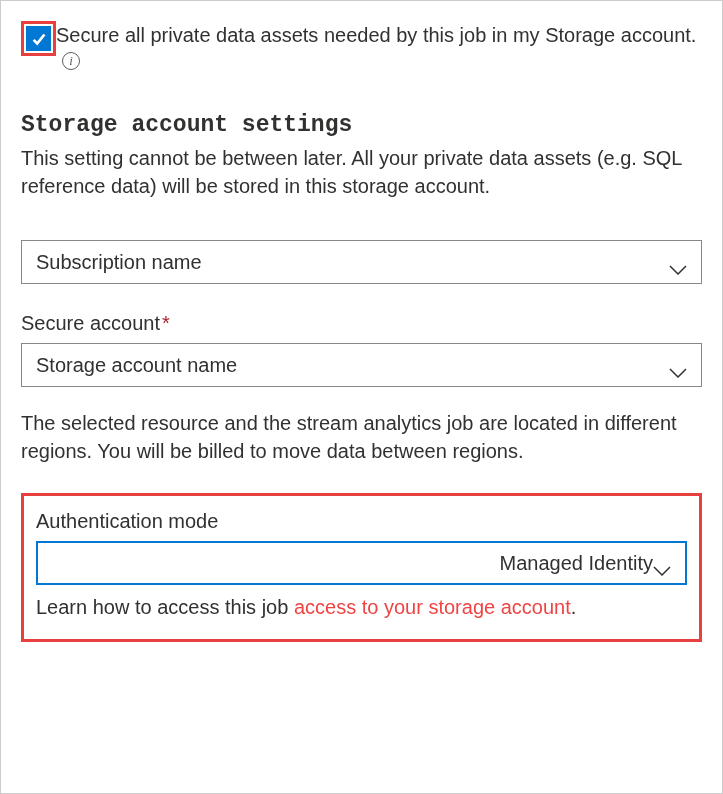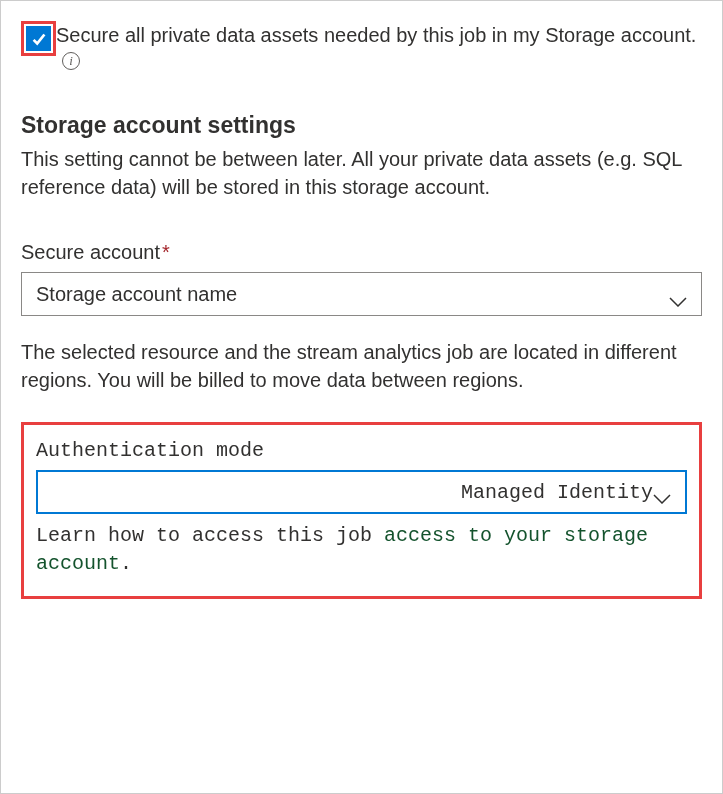--- a/index.html
+++ b/index.html
@@ -64,20 +64,21 @@
       color: #605e5c;
       vertical-align: middle;
       margin-left: 6px;
       position: relative;
       top: -1px;
     }
     h2 {
       font-size: 23px;
       font-weight: 600;
       margin-bottom: 6px;
+      font-family: Liberation Mono, monospace;
     }
     .settings-desc {
       line-height: 1.4;
       margin-bottom: 40px;
     }
     .field {
       margin-bottom: 28px;
     }
     .field-label {
       display: block;
@@ -114,31 +115,30 @@
       fill: none;
     }
     .field-hint {
       line-height: 1.4;
       margin-top: 22px;
     }
     .auth-section {
       border: 3px solid #e83f3f;
       padding: 14px 12px 18px 12px;
       margin-top: 4px;
-      font-family: Liberation Mono, monospace;
     }
     .auth-section .field {
       margin-bottom: 0;
     }
     .learn-text {
       margin-top: 8px;
       line-height: 1.4;
     }
     .link {
-      color: #14532d;
+      color: #ef4444;
       text-decoration: none;
       cursor: pointer;
     }
   </style>
 </head>
 <body>
 
 <div class="checkbox-row">
   <div class="checkbox-wrap">
     <div class="checkbox">
@@ -150,20 +150,26 @@
   <div>
     <span class="checkbox-label">Secure all private data assets needed by this job in my Storage account.</span>
     <span class="info-icon">i</span>
   </div>
 </div>
 
 <h2>Storage account settings</h2>
 <p class="settings-desc">This setting cannot be between later. All your private data assets (e.g. SQL reference data) will be stored in this storage account.</p>
 
 <div class="field">
+  <div class="select">
+    <span>Subscription name</span>
+    <span class="chevron"><svg viewBox="0 0 18 10">
+          <polyline points="1,1 9,9 17,1"></polyline>
+        </svg></span>
+  </div>
 </div>
 
 <div class="field">
   <label class="field-label">
     <span>Secure account</span><span class="required">*</span>
   </label>
   <div class="select">
     <span>Storage account name</span>
     <span class="chevron"><svg viewBox="0 0 18 10">
           <polyline points="1,1 9,9 17,1"></polyline>

